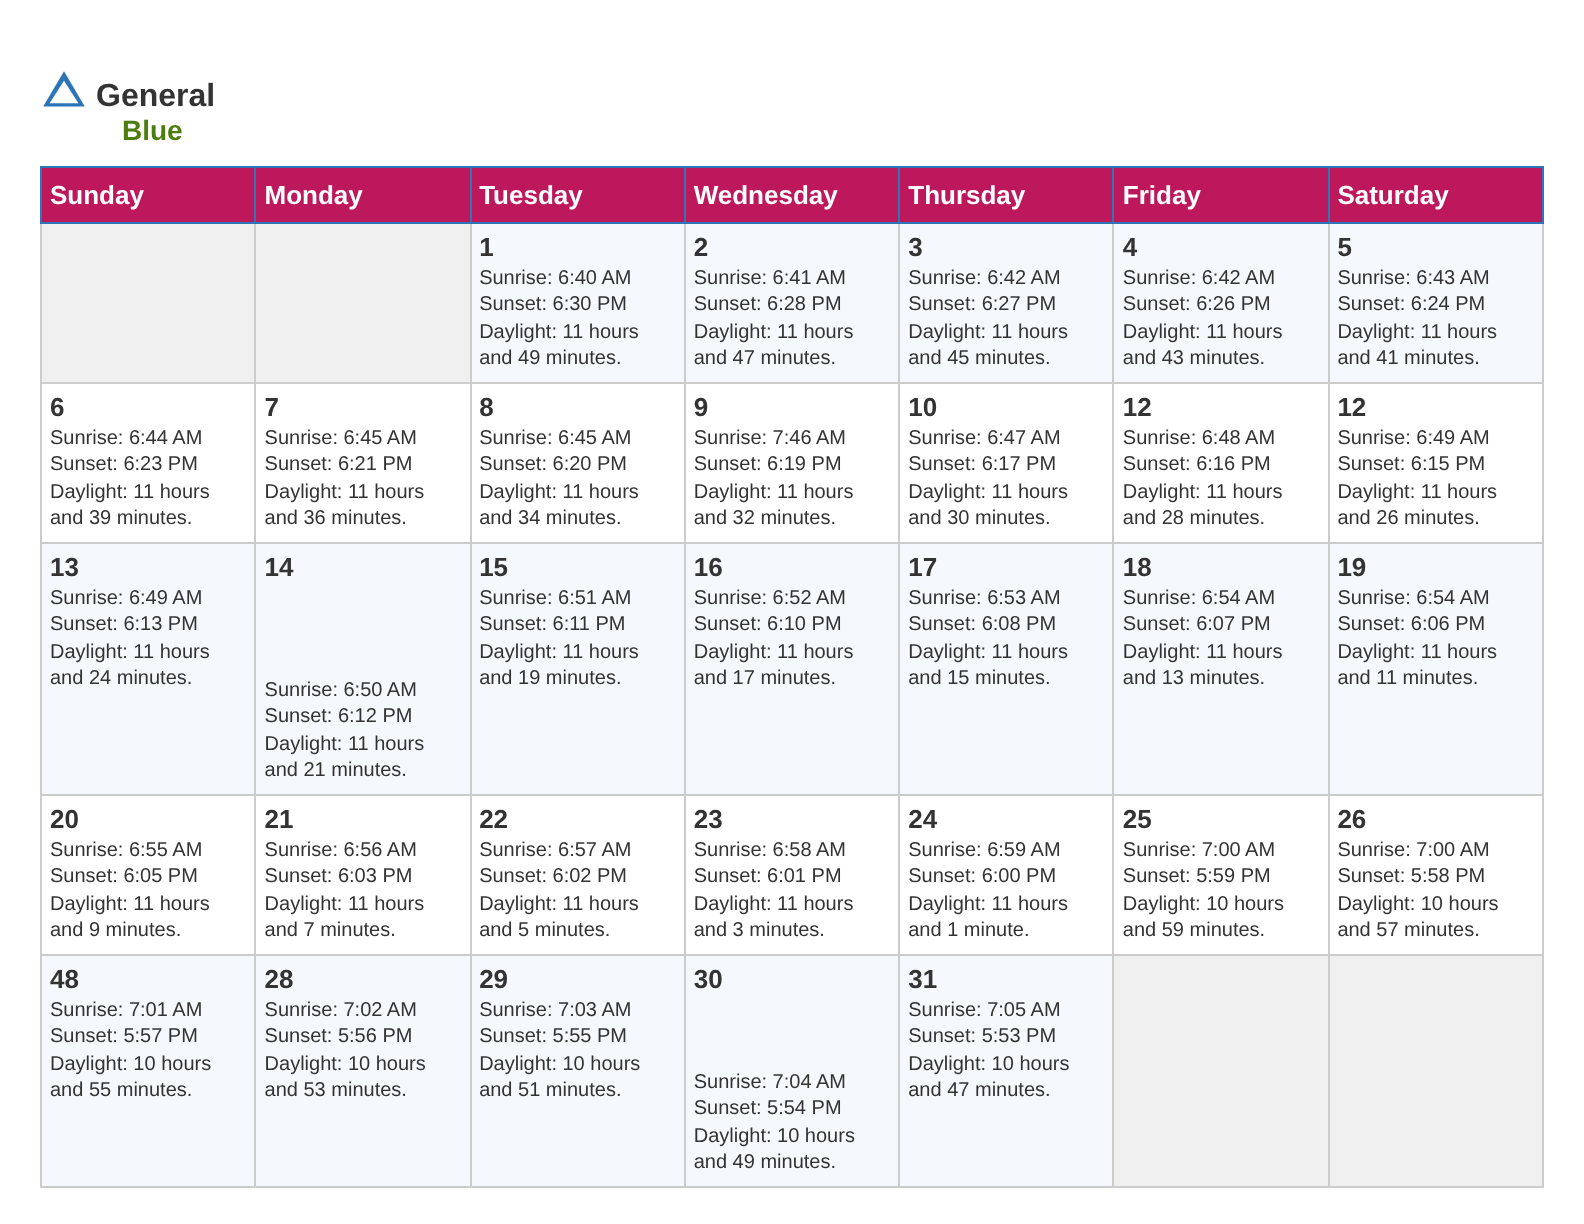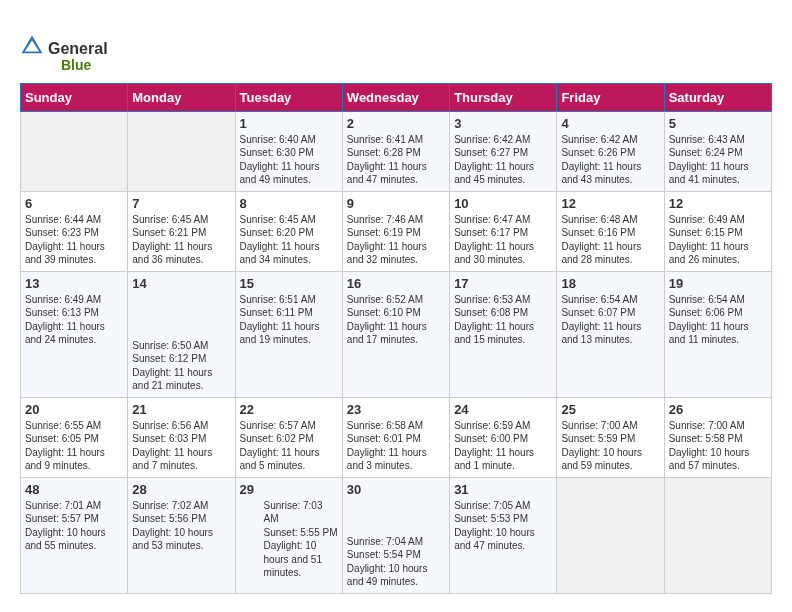--- a/index.html
+++ b/index.html
@@ -303,21 +303,21 @@
 Daylight: 10 hours and 55 minutes.</div>
         </td>
         <td>
           <span class="day-num">28</span>
           <div class="day-info" style="white-space: pre-line;">Sunrise: 7:02 AM
 Sunset: 5:56 PM
 Daylight: 10 hours and 53 minutes.</div>
         </td>
         <td>
           <span class="day-num">29</span>
-          <div class="day-info" style="white-space: pre-line; margin-left: 24px;">Sunrise: 7:03 AM
+          <div class="day-info" style="white-space: pre-line;">Sunrise: 7:03 AM
 Sunset: 5:55 PM
 Daylight: 10 hours and 51 minutes.</div>
         </td>
         <td>
           <span class="day-num">30</span>
           <div class="day-info" style="white-space: pre-line; margin-top: 38px;">Sunrise: 7:04 AM
 Sunset: 5:54 PM
 Daylight: 10 hours and 49 minutes.</div>
         </td>
         <td>

